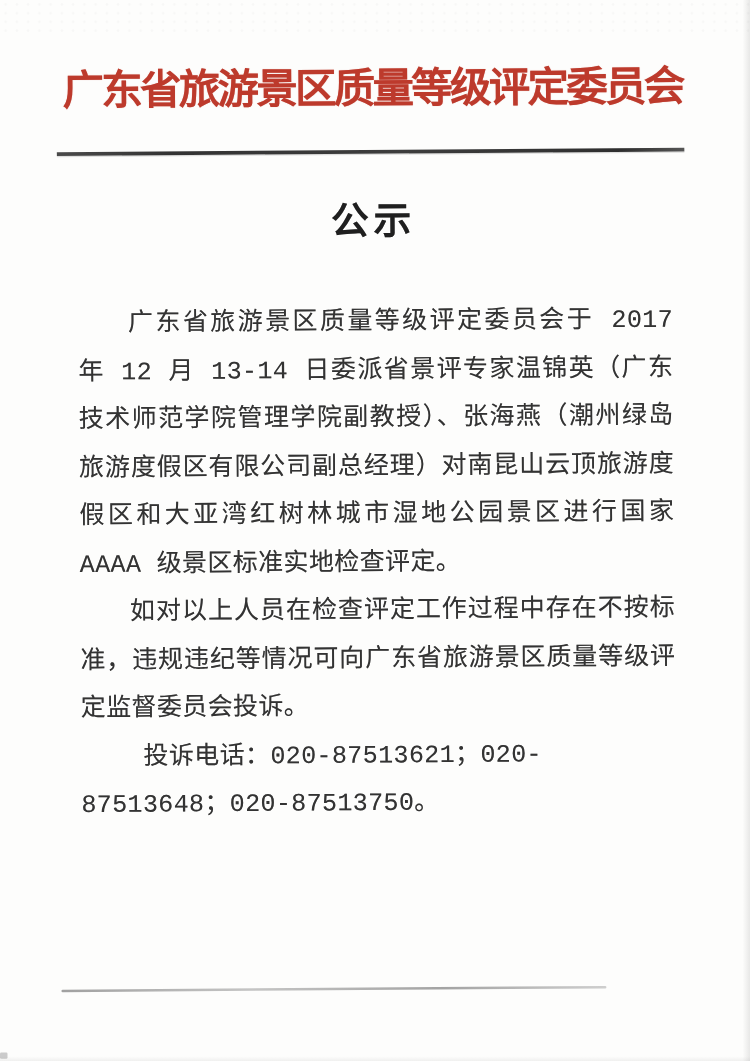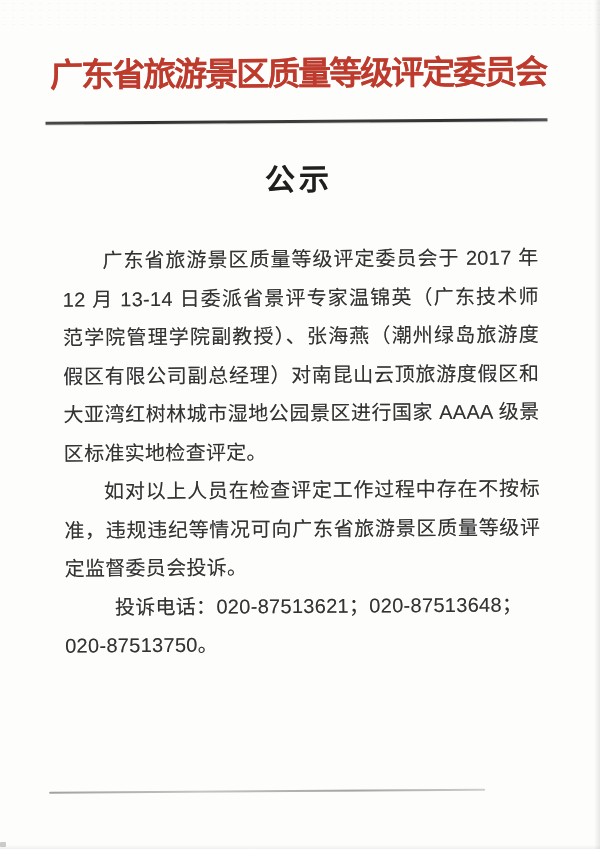--- a/index.html
+++ b/index.html
@@ -7,21 +7,21 @@
     padding: 0;
     background: #ffffff;
   }
   .page {
     position: relative;
     width: 600px;
     height: 849px;
     margin: 0 auto;
     background: #fdfdfc;
     overflow: hidden;
-    font-family: Liberation Sans, sans-serif;
+    font-family: Liberation Mono, monospace;
   }
   
   .top-speckle {
     position: absolute;
     top: 0; left: 0;
     width: 100%;
     height: 26px;
     background-image: radial-gradient(rgba(0,0,0,0.05) 1px, transparent 1.2px);
     background-size: 9px 7px;
     opacity: 0.5;

